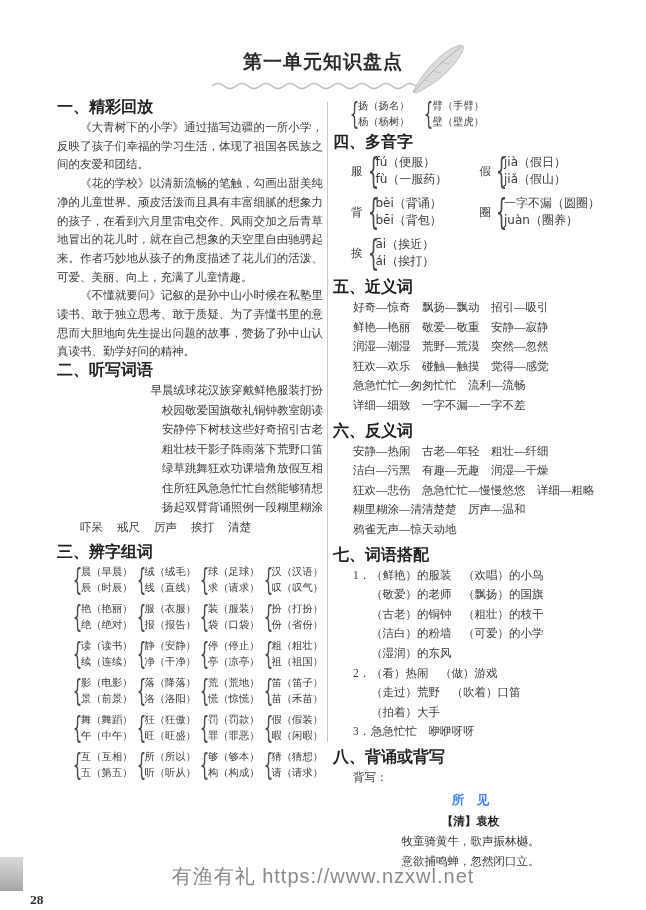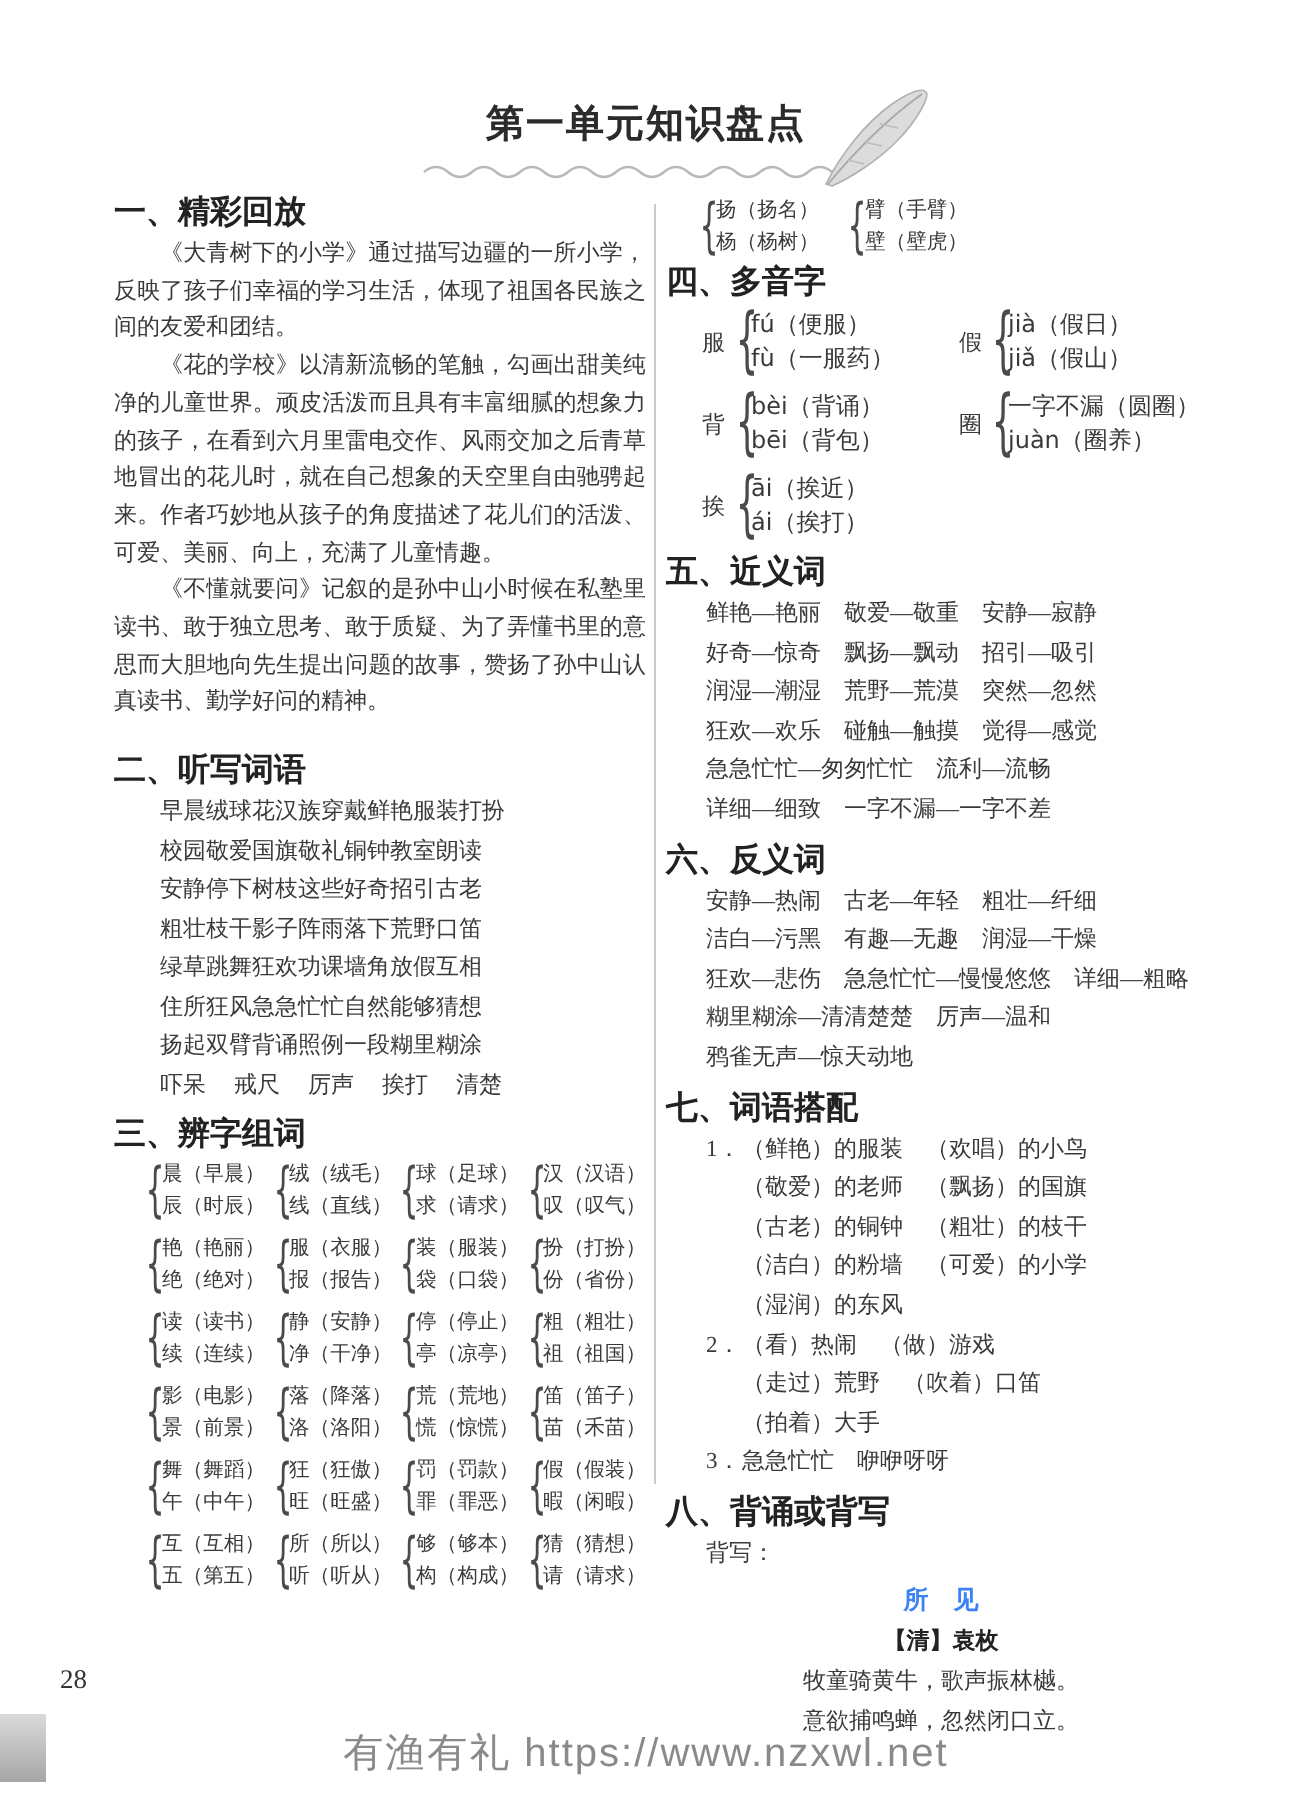--- a/index.html
+++ b/index.html
@@ -15,21 +15,21 @@
   .divider{width:1px;background:#c9c9c9;margin:4px 5px 0 4px;height:640px;flex:none;}
   .col-right{flex:1;min-width:0;}
   
   .sec-heading{font-family:"Liberation Sans","DejaVu Sans",sans-serif;
                font-weight:bold;font-size:16px;color:#222;line-height:18px;margin:4px 0 2px 0;}
   
   .para{font-size:11.5px;line-height:18.7px;text-align:justify;text-indent:2em;margin:0;}
   
   .word-rows{padding-left:23px;margin-top:2px;}
   .word-row{display:flex;gap:14px;font-size:11.5px;line-height:19.5px;white-space:nowrap;}
-  .word-row.spread{justify-content:flex-start;gap:0;}
+  .word-row.spread{justify-content:flex-end;gap:0;}
   
   .bz-rows{padding-left:13px;margin-top:3px;}
   .bz-row{display:flex;justify-content:space-between;margin-bottom:6px;}
   .pair{display:flex;align-items:center;}
   .brace{font-family:"DejaVu Sans",sans-serif;color:#4a4a4a;line-height:1;
          transform:scaleX(.5);width:11px;flex:none;text-align:center;}
   .bz .brace{font-size:30px;}
   .pair-lines{display:flex;flex-direction:column;}
   .bz .pair-lines div{font-size:10.3px;line-height:15.5px;white-space:nowrap;}
   
@@ -53,21 +53,21 @@
   .colloc-lines div{white-space:nowrap;}
   
   .recite-label{padding-left:20px;font-size:11.5px;line-height:19.6px;}
   .poem{text-align:center;margin-top:3px;}
   .poem-title{font-size:12.5px;font-weight:bold;color:#3b82f6;line-height:21px;}
   .poem-author{font-size:11.5px;font-weight:bold;color:#222;line-height:20px;}
   .poem-line{font-size:11.5px;line-height:20px;}
   
   .page-tab{position:absolute;left:0;top:857px;width:23px;height:34px;
             background:linear-gradient(#dadada,#a6a6a6);}
-  .page-num{position:absolute;left:30px;top:832px;font-size:13.5px;color:#333;}
+  .page-num{position:absolute;left:30px;top:892px;font-size:13.5px;color:#333;font-weight:bold;}
   .watermark{position:absolute;left:0;top:863px;width:646px;text-align:center;
              font-family:"Liberation Sans","DejaVu Sans",sans-serif;
              font-size:20px;color:#8a8a8a;letter-spacing:1px;}
 </style>
 </head>
 <body>
 
 <div class="page">
 
   <svg class="header-deco" width="646" height="100" viewBox="0 0 646 100">
@@ -86,21 +86,21 @@
   <div class="content">
 
     <div class="col-left">
       <div class="sec-heading" style="margin-top:0">一、精彩回放</div>
       <div>
           <p class="para">《大青树下的小学》通过描写边疆的一所小学，反映了孩子们幸福的学习生活，体现了祖国各民族之间的友爱和团结。</p>
           <p class="para">《花的学校》以清新流畅的笔触，勾画出甜美纯净的儿童世界。顽皮活泼而且具有丰富细腻的想象力的孩子，在看到六月里雷电交作、风雨交加之后青草地冒出的花儿时，就在自己想象的天空里自由驰骋起来。作者巧妙地从孩子的角度描述了花儿们的活泼、可爱、美丽、向上，充满了儿童情趣。</p>
           <p class="para">《不懂就要问》记叙的是孙中山小时候在私塾里读书、敢于独立思考、敢于质疑、为了弄懂书里的意思而大胆地向先生提出问题的故事，赞扬了孙中山认真读书、勤学好问的精神。</p>
         </div>
 
-      <div class="sec-heading" style="margin-top:16px">二、听写词语</div>
+      <div class="sec-heading" style="margin-top:0">二、听写词语</div>
       <div class="word-rows">
           <div class="word-row spread">
             <span>早晨</span>
             <span>绒球花</span>
             <span>汉族</span>
             <span>穿戴</span>
             <span>鲜艳</span>
             <span>服装</span>
             <span>打扮</span>
           </div>
@@ -427,22 +427,22 @@
                   <div>āi（挨近）</div>
                   <div>ái（挨打）</div>
                 </div>
               </div>
             </div>
           </div>
         </div>
 
       <div class="sec-heading" style="margin-top:7px">五、近义词</div>
       <div class="lines">
+          <div class="line">好奇—惊奇　飘扬—飘动　招引—吸引</div>
           <div class="line">鲜艳—艳丽　敬爱—敬重　安静—寂静</div>
-          <div class="line">好奇—惊奇　飘扬—飘动　招引—吸引</div>
           <div class="line">润湿—潮湿　荒野—荒漠　突然—忽然</div>
           <div class="line">狂欢—欢乐　碰触—触摸　觉得—感觉</div>
           <div class="line">急急忙忙—匆匆忙忙　流利—流畅</div>
           <div class="line">详细—细致　一字不漏—一字不差</div>
         </div>
 
       <div class="sec-heading" style="margin-top:6px">六、反义词</div>
       <div class="lines">
           <div class="line">安静—热闹　古老—年轻　粗壮—纤细</div>
           <div class="line">洁白—污黑　有趣—无趣　润湿—干燥</div>

